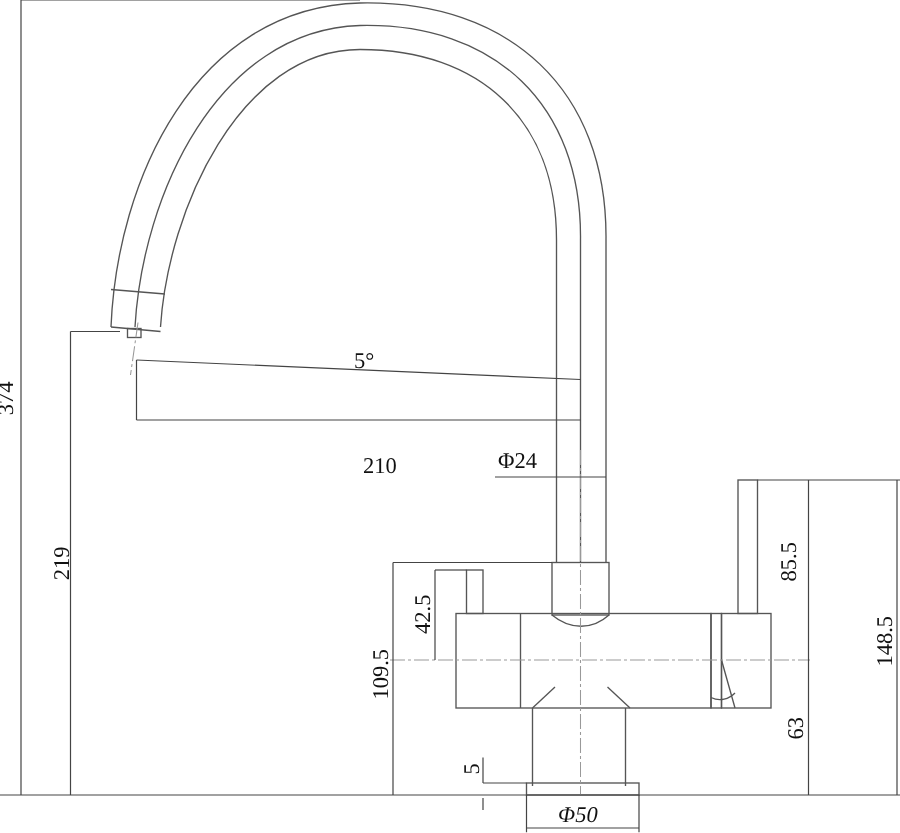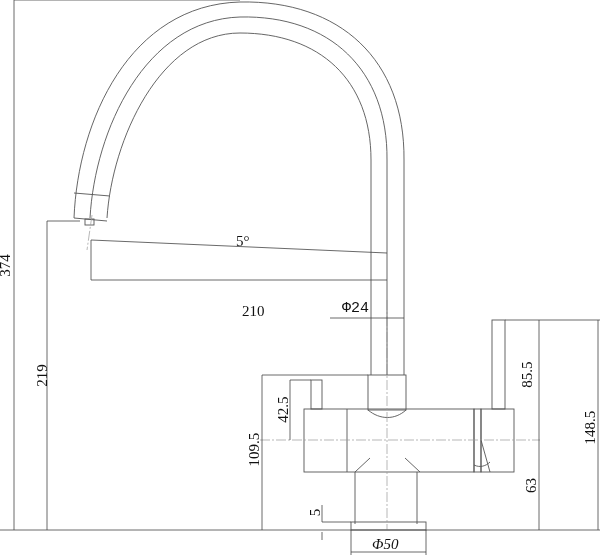--- a/index.html
+++ b/index.html
@@ -70,21 +70,21 @@
       <line class="dim" x1="505" y1="320" x2="600" y2="320"></line>
       <line class="dim" x1="539" y1="320" x2="539" y2="530"></line>
       <line class="dim" x1="598" y1="320" x2="598" y2="530"></line>
     </g>
   </svg>
 
   <span class="lbl rot" style="left:-6px; top:258px;">374</span>
   <span class="lbl rot" style="left:31px; top:368px;">219</span>
   <span class="lbl" style="left:236px; top:234px;">5°</span>
   <span class="lbl" style="left:242px; top:280px;margin-top:24px;">210</span>
-  <span class="lbl" style="left:342px; top:301px;font-family:Liberation Mono, monospace;">Φ24</span>
+  <span class="lbl" style="left:332px; top:301px;">Φ24</span>
   <span class="lbl rot" style="left:238px; top:442px;">109.5</span>
   <span class="lbl rot" style="left:270px; top:402px;">42.5</span>
   <span class="lbl rot" style="left:312px; top:505px;">5</span>
   <span class="lbl" style="left:372px; top:537px;font-style:italic;">Φ50</span>
   <span class="lbl rot" style="left:514px; top:367px;">85.5</span>
   <span class="lbl rot" style="left:574px; top:420px;">148.5</span>
   <span class="lbl rot" style="left:524px; top:478px;">63</span>
 </div>
 
 </body></html>

